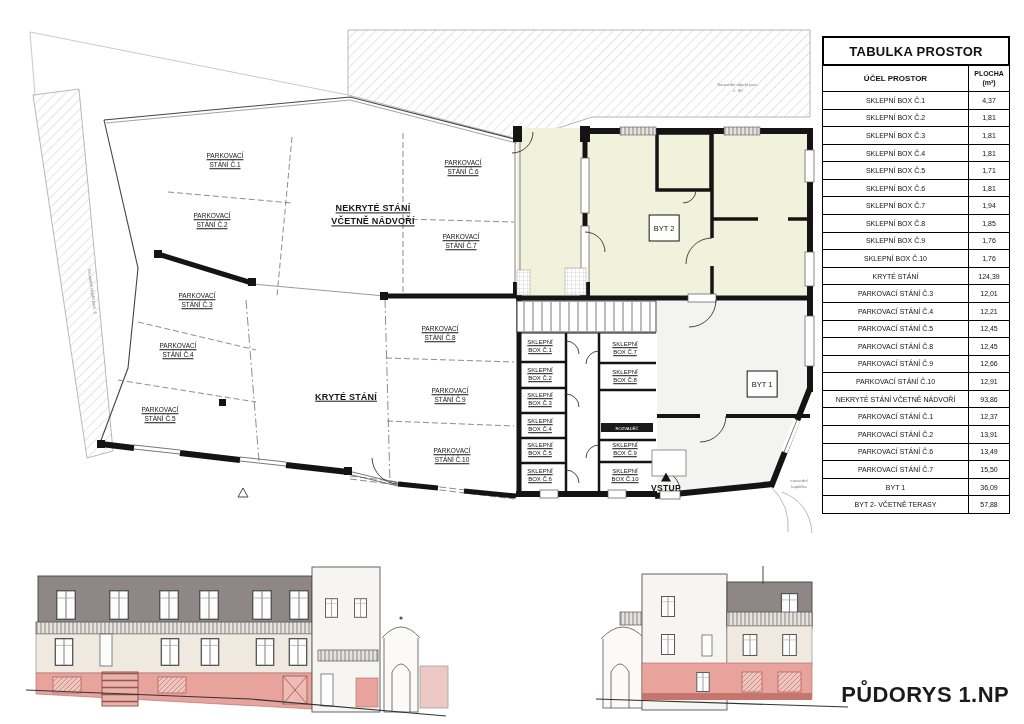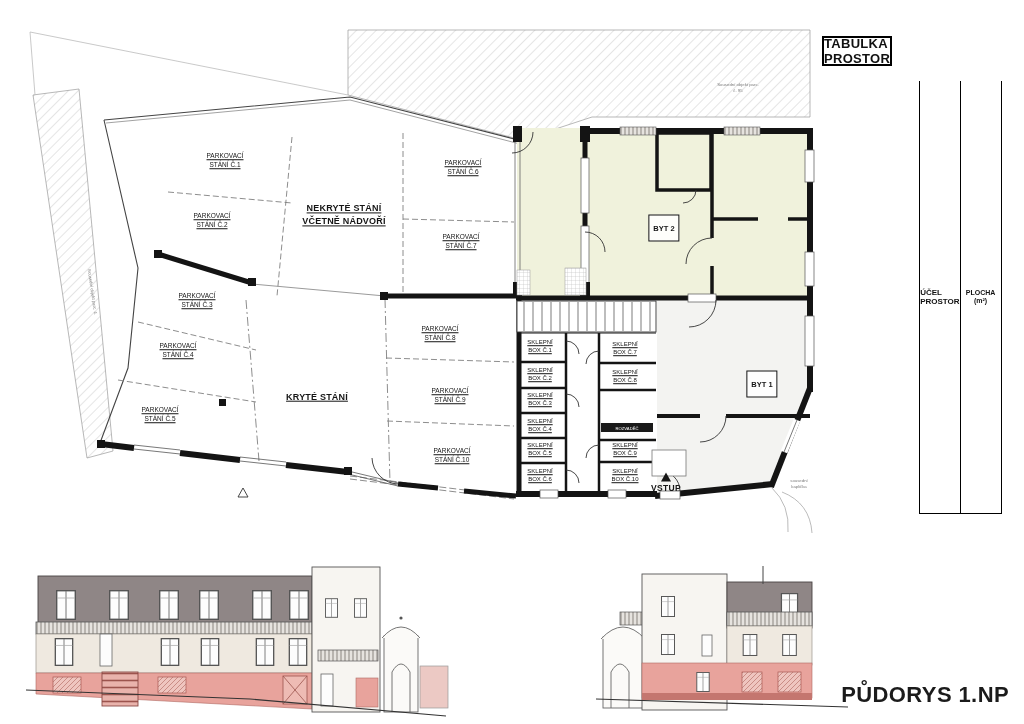--- a/index.html
+++ b/index.html
@@ -1,37 +1,37 @@
 <!DOCTYPE html>
 <html><head>
 <meta charset="utf-8">
 <style>
   html,body{margin:0;padding:0;background:#fff;}
   .canvas{position:relative;width:1024px;height:724px;background:#fff;overflow:hidden;
           font-family:"Liberation Sans",sans-serif;color:#111;}
   svg{position:absolute;left:0;top:0;}
 
   
-  .tabulka{position:absolute;left:822px;top:36px;width:188px;height:478px;display:flex;background:#fff;gap:27px;}
+  .tabulka{position:absolute;left:822px;top:36px;width:188px;height:478px;display:flex;flex-direction:column;background:#fff;}
   .t-title{border:2px solid #000;height:30px;flex:0 0 30px;box-sizing:border-box;display:flex;align-items:center;justify-content:center;font-weight:bold;font-size:13px;letter-spacing:.3px;}
-  .t-head{display:flex;flex:0 0 26px;border:1px solid #000;border-top:none;box-sizing:border-box;margin-top:45px;}
+  .t-head{display:flex;flex:0 0 26px;border:1px solid #000;border-top:none;box-sizing:border-box;}
   .t-head .c1{flex:1;display:flex;align-items:center;justify-content:center;font-size:8px;font-weight:600;}
   .t-head .c2{width:40px;border-left:1px solid #000;display:flex;flex-direction:column;align-items:center;justify-content:center;font-size:7px;font-weight:600;line-height:1.15;}
   .t-rows{flex:1;display:flex;flex-direction:column;border:1px solid #000;border-top:none;box-sizing:border-box;}
   .t-row{flex:1;display:flex;border-bottom:1px solid #000;box-sizing:border-box;}
   .t-row:last-child{border-bottom:none;}
   .t-label{flex:1;display:flex;align-items:center;justify-content:center;font-size:7px;text-align:center;}
   .t-area{width:40px;border-left:1px solid #000;display:flex;align-items:center;justify-content:center;font-size:7px;}
 
   
   .lbl{position:absolute;transform:translate(-50%,-50%);text-align:center;color:#151515;}
   .park{width:50px;font-size:6.5px;line-height:1.35;text-decoration:underline;text-decoration-thickness:.5px;text-underline-offset:1px;}
   .skl{width:36px;font-size:6px;line-height:1.3;text-decoration:underline;text-decoration-thickness:.5px;}
-  .big{font-size:9px;font-weight:bold;text-decoration:underline;text-decoration-thickness:.7px;white-space:pre-line;width:130px;line-height:1.4;letter-spacing:.2px;}
-  .bytbox{font-size:7.5px;font-weight:bold;border:1.3px solid #111;padding:8px 4px;background:rgba(255,255,255,.88);}
+  .big{font-size:9px;font-weight:bold;text-decoration:underline;text-decoration-thickness:.7px;white-space:pre-line;width:130px;line-height:1.4;letter-spacing:.2px;margin-left:29px;}
+  .bytbox{font-size:7.5px;font-weight:normal;border:1.3px solid #111;padding:8px 4px;background:rgba(255,255,255,.88);}
   .vstup{font-size:8.5px;font-weight:bold;letter-spacing:.3px;}
   .tri{width:0;height:0;border-left:5px solid transparent;border-right:5px solid transparent;border-bottom:9px solid #161616;}
   .tiny{font-size:4.3px;color:#7b7b7b;white-space:pre-line;line-height:1.4;}
   .rozv{font-size:4.2px;color:#fff;width:52px;}
   .sheet-title{position:absolute;right:15px;bottom:16px;font-size:22px;font-weight:bold;color:#1b1b1b;letter-spacing:.4px;}
 </style>
 </head>
 <body>
 
 <div class="canvas">

